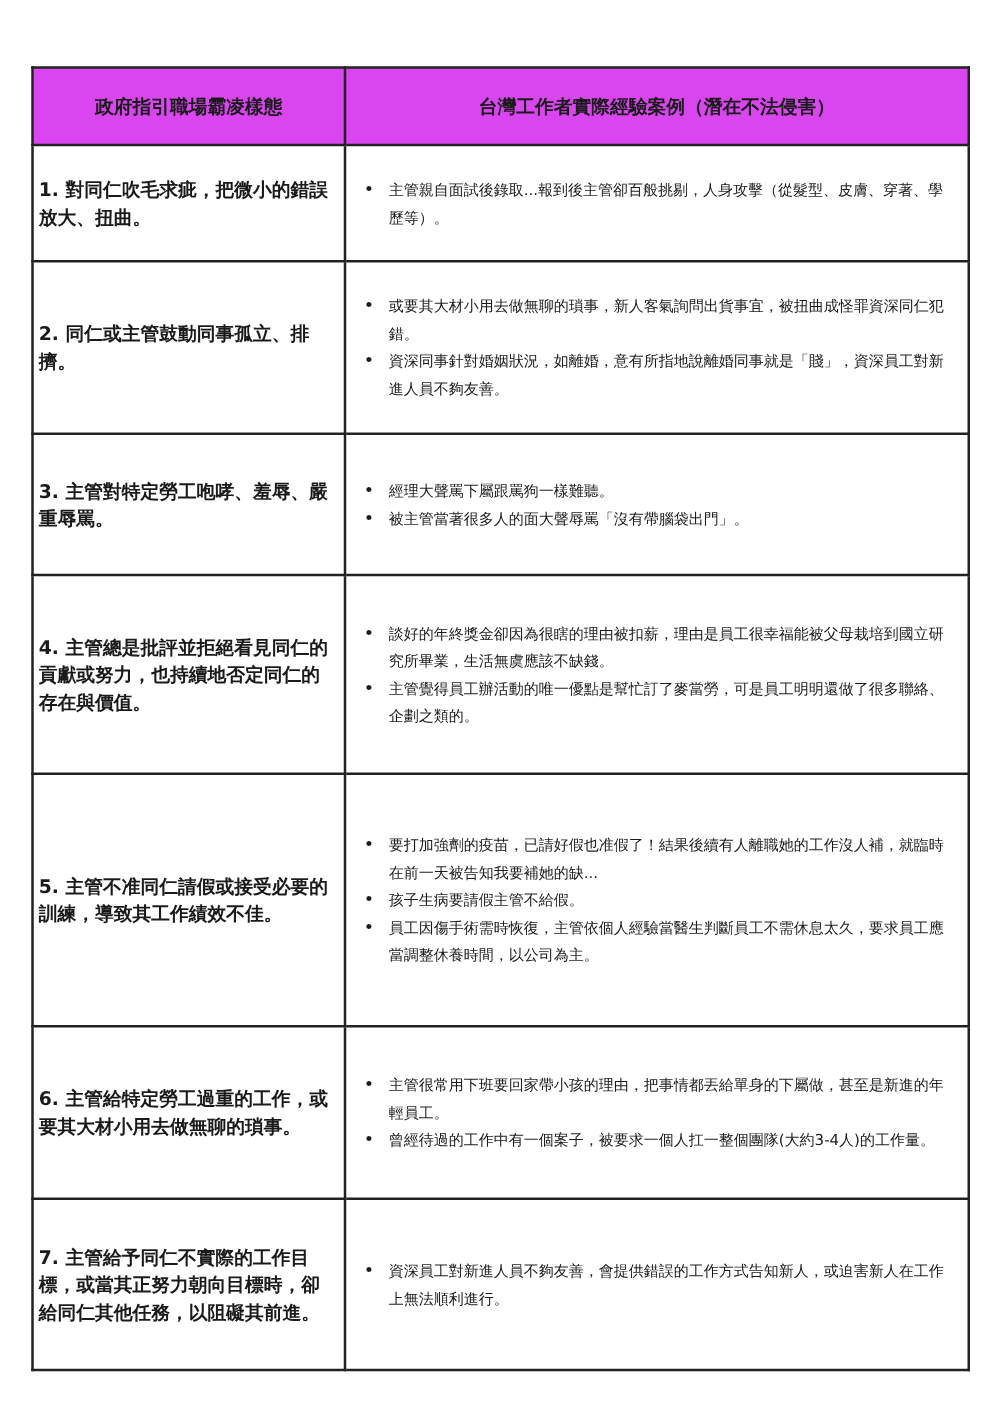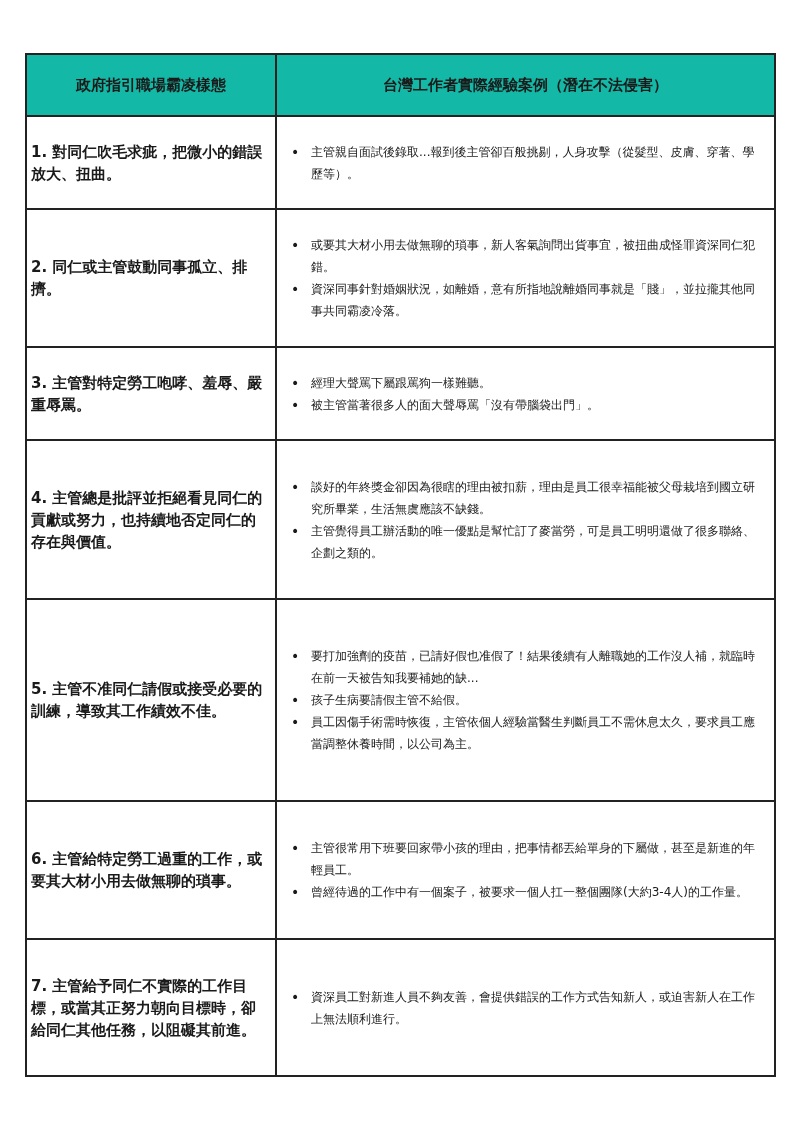--- a/index.html
+++ b/index.html
@@ -3,21 +3,21 @@
 <meta charset="utf-8">
 <style>
   html, body { margin: 0; padding: 0; background: #ffffff; }
   body { width: 800px; height: 1131px; position: relative; font-family: "DejaVu Sans", "Liberation Sans", sans-serif; color: #1a1a1a; }
   .table {
     position: absolute; left: 25px; top: 53px; width: 751px;
     border-collapse: collapse; table-layout: fixed;
   }
   .table td, .table th { border: 2px solid #222; vertical-align: middle; padding: 0; }
   .table th {
-    background: #14b8a6; font-weight: bold; font-size: 15px; height: 60px; text-align: center;
+    background: #d946ef; font-weight: bold; font-size: 15px; height: 60px; text-align: center;
   }
   .col-left { width: 250px; }
   .cell-left { font-size: 15px; line-height: 22px; padding: 0 6px 0 4px !important; text-align: left; font-weight: bold; }
   .cell-right { font-size: 12px; line-height: 22px; padding: 0 8px 0 8px !important; }
   ul { margin: 0; padding: 0 0 0 26px; list-style: none; }
   li { position: relative; }
   li::before { content: "•"; position: absolute; left: -20px; top: 0; font-size: 14px; }
 </style>
 </head>
 <body>
@@ -40,25 +40,25 @@
           <ul>
         <li>主管親自面試後錄取...報到後主管卻百般挑剔，人身攻擊（從髮型、皮膚、穿著、學歷等）。</li>
       </ul>
         </td>
     </tr>
     <tr style="height:138px">
       <td class="cell-left">2. 同仁或主管鼓動同事孤立、排擠。</td>
       <td class="cell-right">
           <ul>
         <li>或要其大材小用去做無聊的瑣事，新人客氣詢問出貨事宜，被扭曲成怪罪資深同仁犯錯。</li>
-        <li>資深同事針對婚姻狀況，如離婚，意有所指地說離婚同事就是「賤」，並拉攏其他同事共同霸凌冷落。</li>
+        <li>資深同事針對婚姻狀況，如離婚，意有所指地說離婚同事就是「賤」，資深員工對新進人員不夠友善。</li>
       </ul>
         </td>
     </tr>
-    <tr style="height:93px">
+    <tr style="height:113px">
       <td class="cell-left">3. 主管對特定勞工咆哮、羞辱、嚴重辱罵。</td>
       <td class="cell-right">
           <ul>
         <li>經理大聲罵下屬跟罵狗一樣難聽。</li>
         <li>被主管當著很多人的面大聲辱罵「沒有帶腦袋出門」。</li>
       </ul>
         </td>
     </tr>
     <tr style="height:159px">
       <td class="cell-left">4. 主管總是批評並拒絕看見同仁的貢獻或努力，也持續地否定同仁的存在與價值。</td>

